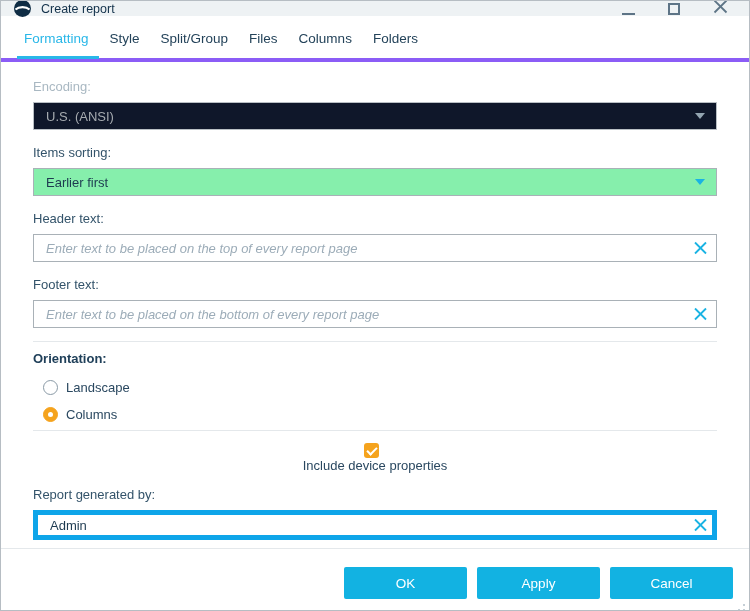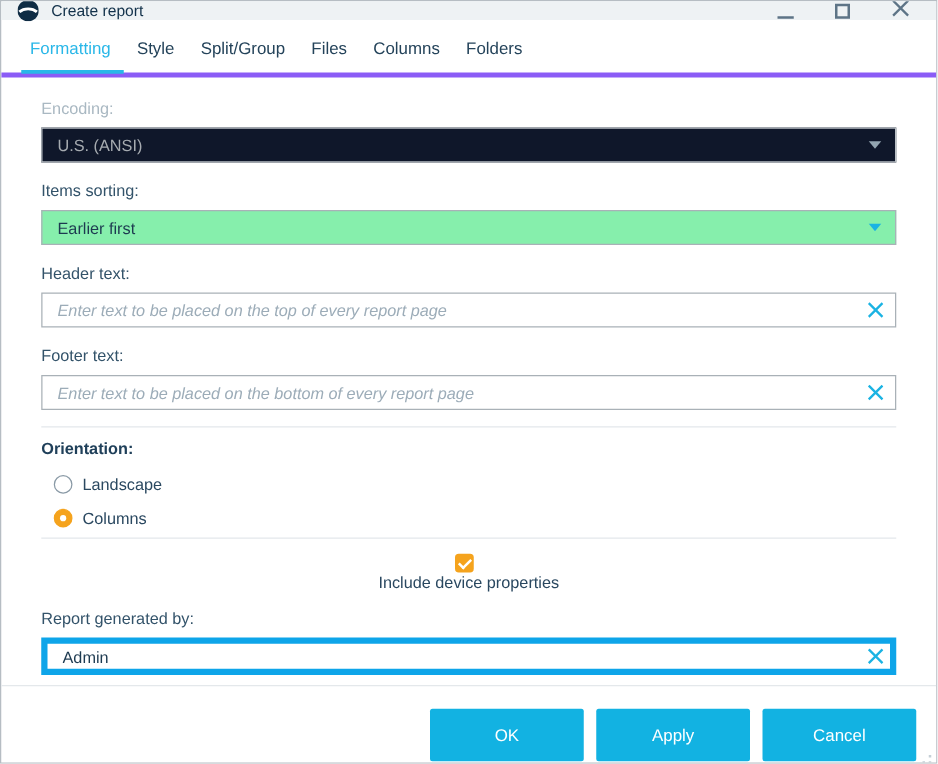--- a/index.html
+++ b/index.html
@@ -150,21 +150,21 @@
   .checkbox-label { font-size: 13px; color: #2a4860; }
 
   
   .footer {
     border-top: 1px solid #e4e8eb;
     margin-top: 8px;
     padding: 18px 16px 0;
     display: flex; justify-content: flex-end; gap: 10px;
   }
   .btn {
-    width: 123px; height: 42px;
+    width: 123px; height: 32px;
     background: #12b2e2;
     color: #fff;
     border: none; border-radius: 2px;
     font-size: 13.5px;
     font-family: "Liberation Sans", sans-serif;
     cursor: pointer;
   }
 
   .resize-grip {
     position: absolute; right: 4px; bottom: 4px;

